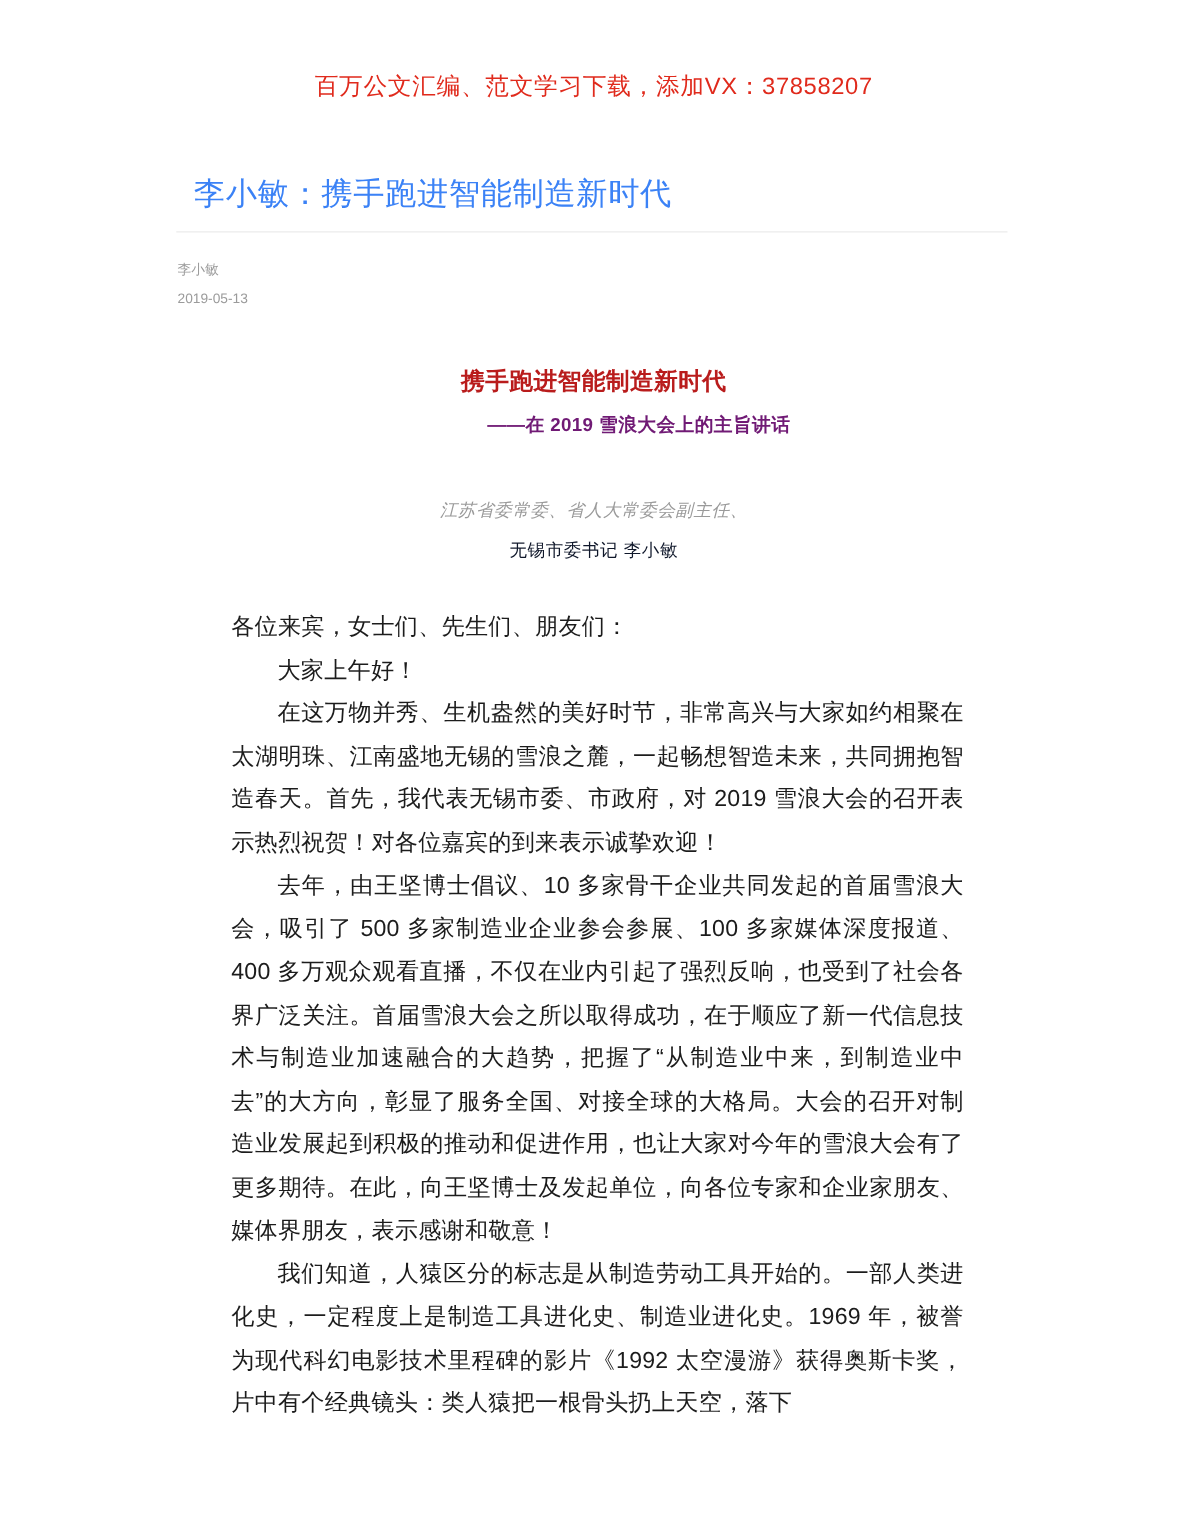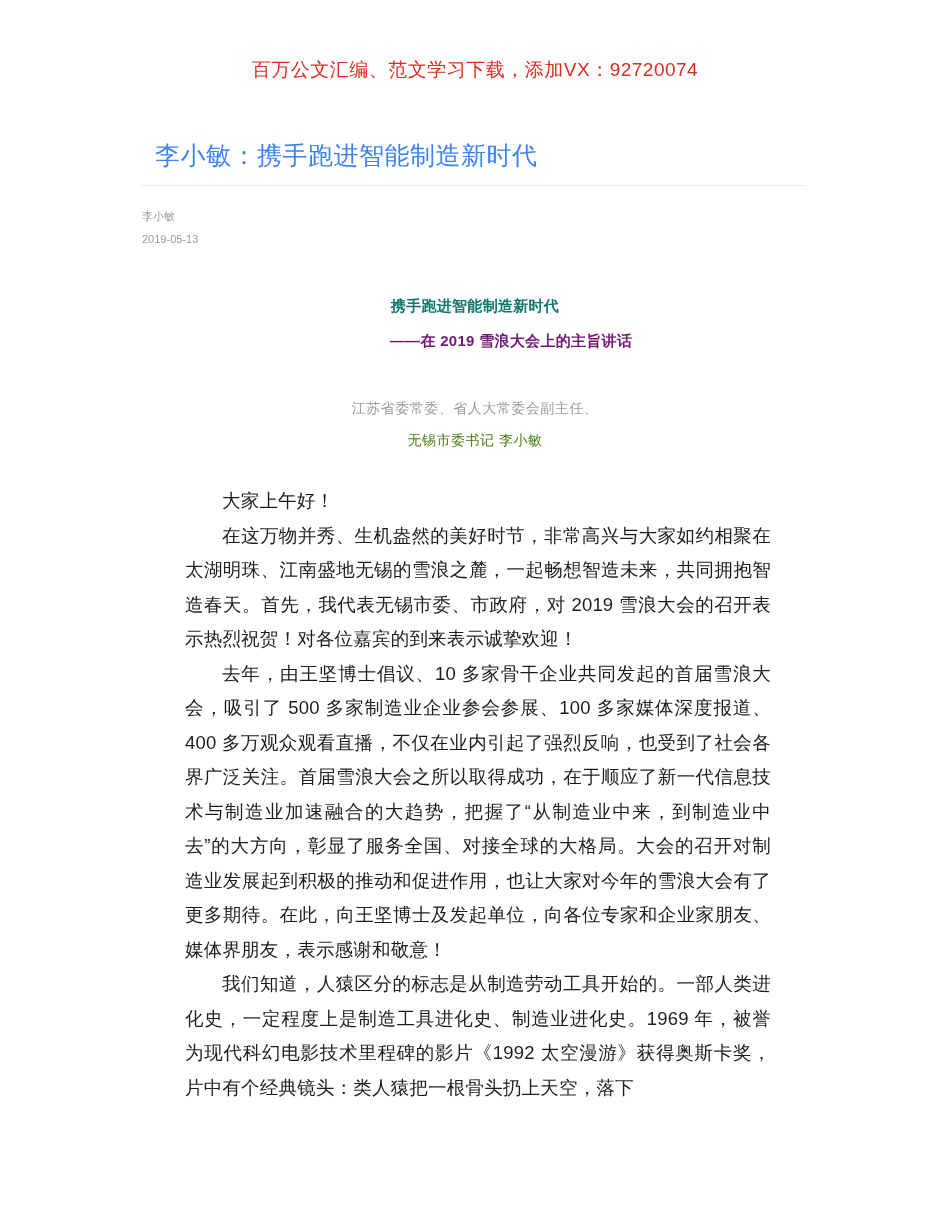--- a/index.html
+++ b/index.html
@@ -73,23 +73,23 @@
   
   .doc-head {
     position: absolute;
     left: 0;
     width: 950px;
     text-align: center;
   }
 
   .speech-title {
     top: 293px;
-    font-size: 15px;
+    font-size: 19px;
     font-weight: bold;
-    color: #0f766e;
+    color: #b91c1c;
     line-height: 26px;
     letter-spacing: 0.3px;
   }
 
   .speech-subtitle {
     top: 328px;
     font-size: 15px;
     font-weight: bold;
     color: #701a75;
     line-height: 26px;
@@ -103,26 +103,27 @@
     color: #8d8d8d;
     line-height: 24px;
   }
 
   .byline-1 {
     top: 396px;
     font-size: 14px;
     color: #9a9a9a;
     line-height: 24px;
     letter-spacing: 0.5px;
+    font-style: italic;
   }
 
   .byline-2 {
     top: 428px;
     font-size: 14px;
-    color: #4d7c0f;
+    color: #0f172a;
     line-height: 24px;
     letter-spacing: 0.5px;
   }
 
   
   .body-copy {
     position: absolute;
     top: 484px;
     left: 185px;
     width: 586px;
@@ -140,40 +141,41 @@
   }
   .body-copy p.indent {
     text-indent: 2em;
   }
 </style>
 </head>
 <body>
 
 <div class="page">
 
-  <div class="promo-banner">百万公文汇编、范文学习下载，添加VX：92720074</div>
+  <div class="promo-banner">百万公文汇编、范文学习下载，添加VX：37858207</div>
 
   <h1 class="article-title">李小敏：携手跑进智能制造新时代</h1>
 
   <div class="title-divider"></div>
 
   <div class="meta-block">
     <span class="meta-author">李小敏</span>
     <span class="meta-date">2019-05-13</span>
   </div>
 
   <div class="doc-head speech-title">携手跑进智能制造新时代</div>
 
   <div class="doc-head speech-subtitle">——在 2019 雪浪大会上的主旨讲话</div>
 
 
   <div class="doc-head byline-1">江苏省委常委、省人大常委会副主任、</div>
 
   <div class="doc-head byline-2">无锡市委书记  李小敏</div>
 
   <div class="body-copy">
+    <p>各位来宾，女士们、先生们、朋友们：</p>
     <p class="indent">大家上午好！</p>
     <p class="indent">在这万物并秀、生机盎然的美好时节，非常高兴与大家如约相聚在太湖明珠、江南盛地无锡的雪浪之麓，一起畅想智造未来，共同拥抱智造春天。首先，我代表无锡市委、市政府，对 2019 雪浪大会的召开表示热烈祝贺！对各位嘉宾的到来表示诚挚欢迎！</p>
     <p class="indent">去年，由王坚博士倡议、10 多家骨干企业共同发起的首届雪浪大会，吸引了 500 多家制造业企业参会参展、100 多家媒体深度报道、400 多万观众观看直播，不仅在业内引起了强烈反响，也受到了社会各界广泛关注。首届雪浪大会之所以取得成功，在于顺应了新一代信息技术与制造业加速融合的大趋势，把握了“从制造业中来，到制造业中去”的大方向，彰显了服务全国、对接全球的大格局。大会的召开对制造业发展起到积极的推动和促进作用，也让大家对今年的雪浪大会有了更多期待。在此，向王坚博士及发起单位，向各位专家和企业家朋友、媒体界朋友，表示感谢和敬意！</p>
     <p class="indent">我们知道，人猿区分的标志是从制造劳动工具开始的。一部人类进化史，一定程度上是制造工具进化史、制造业进化史。1969 年，被誉为现代科幻电影技术里程碑的影片《1992 太空漫游》获得奥斯卡奖，片中有个经典镜头：类人猿把一根骨头扔上天空，落下</p>
   </div>
 
 </div>
 
 </body></html>

